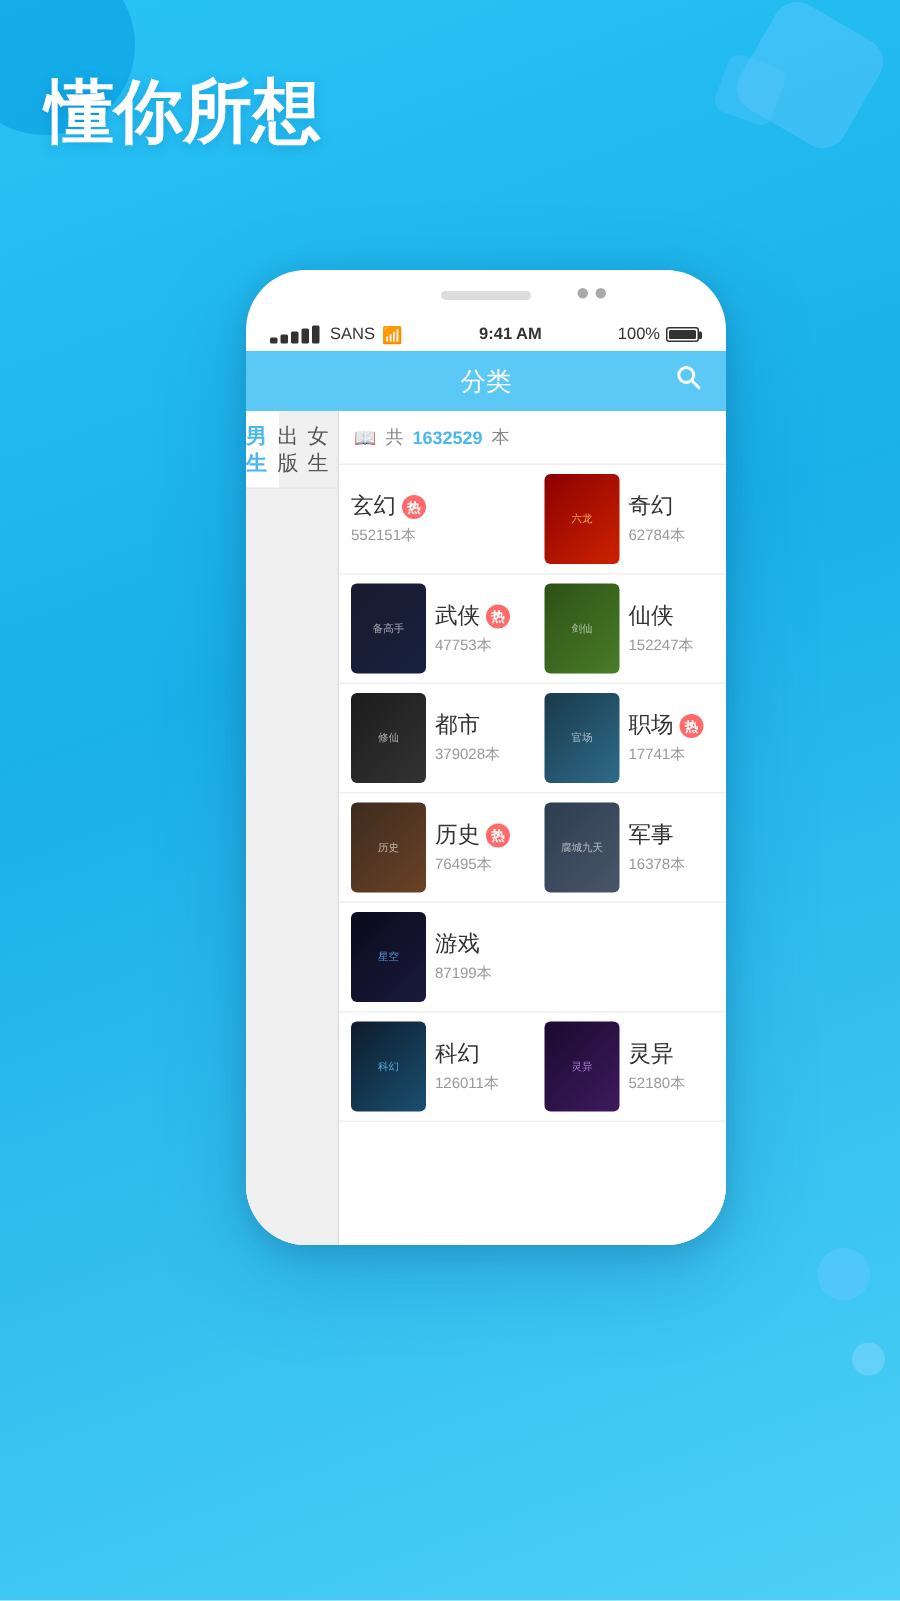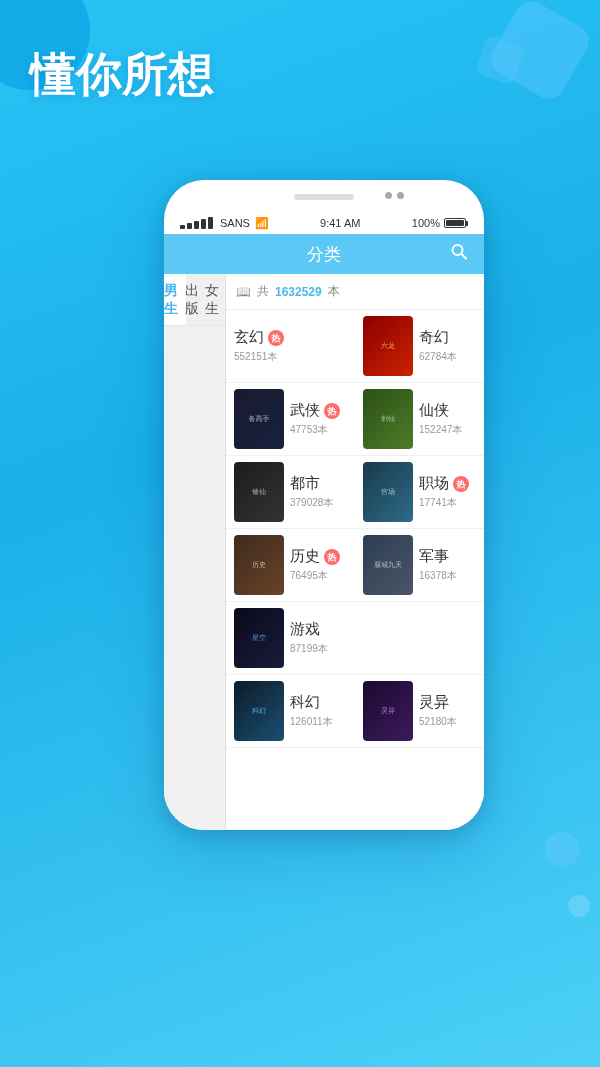--- a/index.html
+++ b/index.html
@@ -148,21 +148,21 @@
       width: 5px;
       background: #333;
       border-radius: 1px;
     }
     .wifi-icon {
       font-size: 11px;
       margin-left: 2px;
     }
     .status-center {
       font-size: 11px;
-      font-weight: 400;
+      font-weight: 700;
       color: #333;
     }
     .status-right {
       display: flex;
       align-items: center;
       gap: 4px;
       font-size: 11px;
     }
     .battery {
       display: flex;

